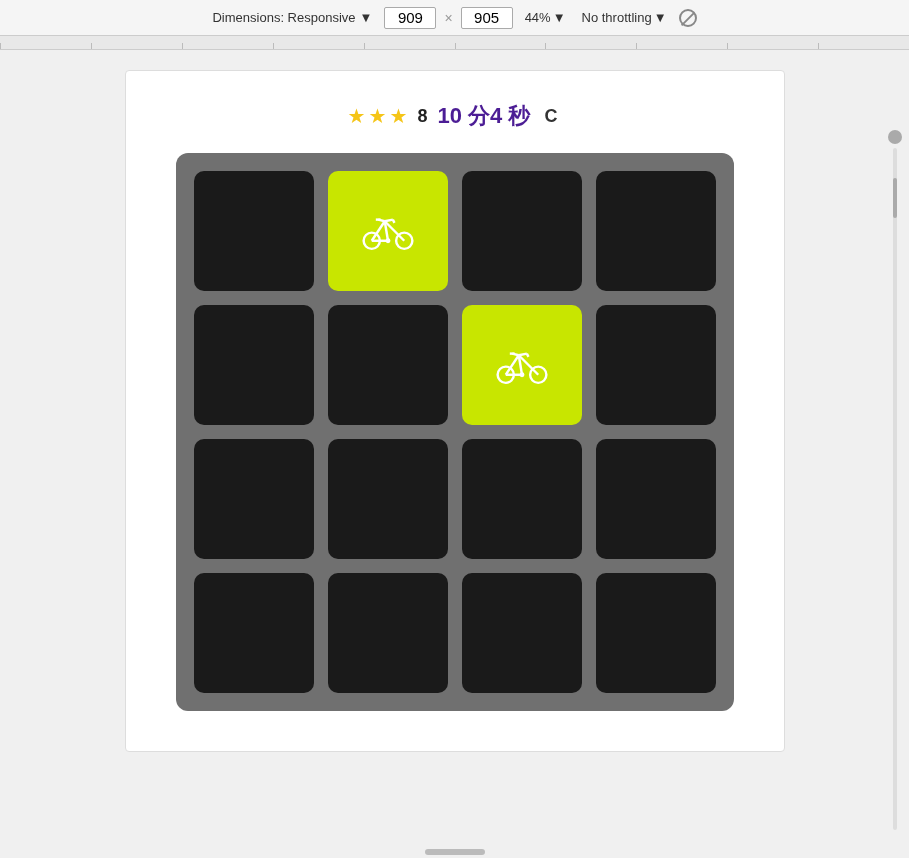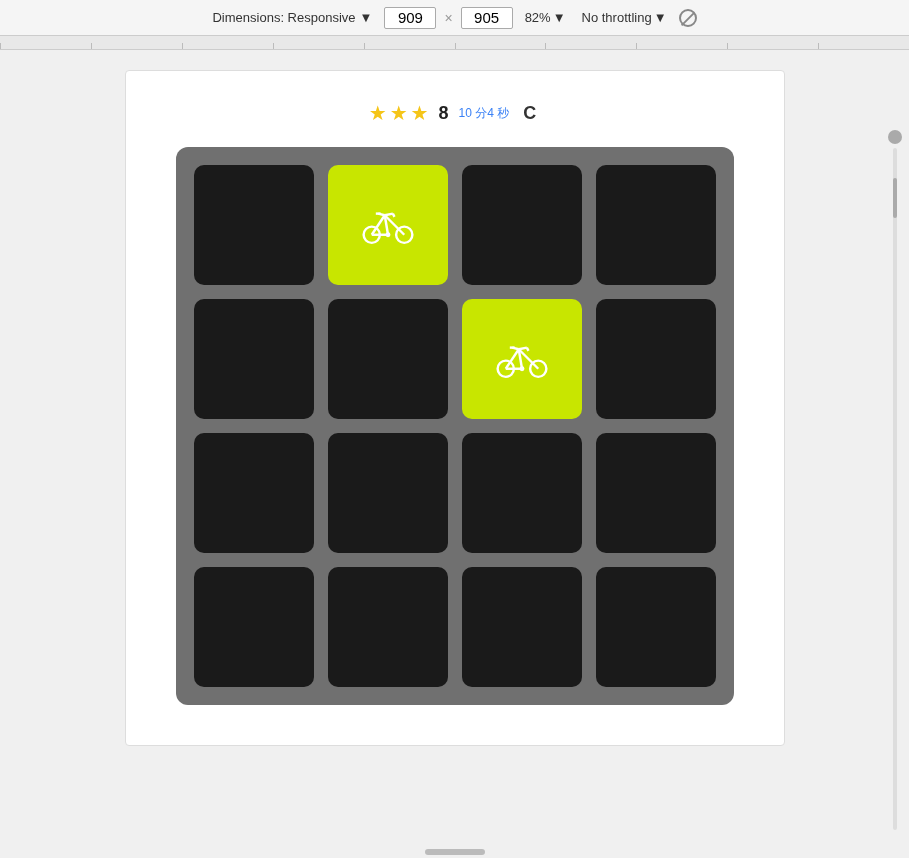--- a/index.html
+++ b/index.html
@@ -130,22 +130,23 @@
       font-size: 20px;
     }
 
     .score-text {
       font-size: 18px;
       color: #222;
       font-weight: bold;
     }
 
     .timer-text {
-      font-size: 12px;
-      color: #3b82f6;
+      font-size: 22px;
+      color: #4c1d95;
+      font-weight: bold;
     }
 
     .reset-btn {
       background: none;
       border: none;
       font-size: 18px;
       cursor: pointer;
       color: #333;
       padding: 0 4px;
       font-weight: bold;
@@ -244,21 +245,21 @@
   <div class="toolbar-dimensions">
     <span>Dimensions: Responsive</span>
     <button class="toolbar-btn">
       <span>▼</span>
     </button>
   </div>
   <input class="toolbar-input" type="text" value="909" style="">
   <span class="toolbar-sep">×</span>
   <input class="toolbar-input" type="text" value="905" style="">
   <button class="toolbar-btn">
-    <span>82%</span>
+    <span>44%</span>
     <span>▼</span>
   </button>
   <button class="toolbar-btn">
     <span>No throttling</span>
     <span>▼</span>
   </button>
   <span class="toolbar-icon-ban"></span>
 </div>
 
 <div class="ruler">

